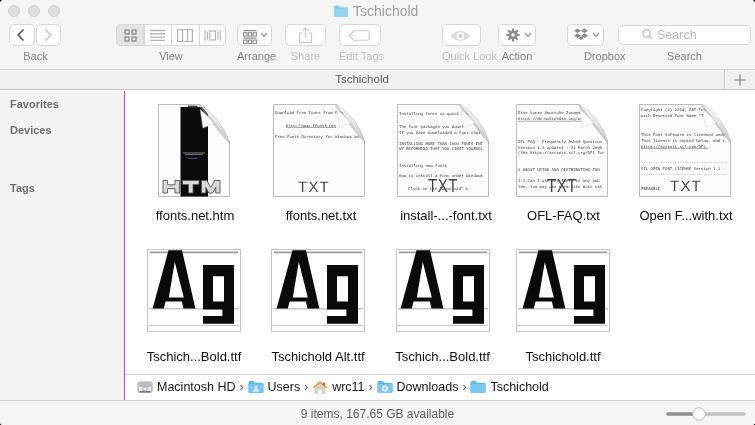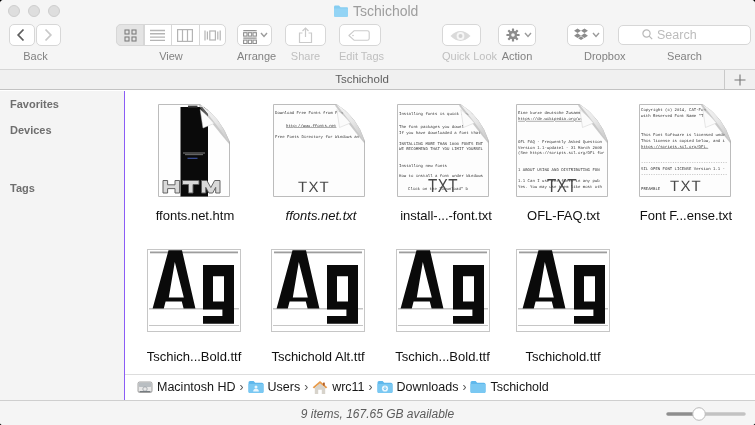--- a/index.html
+++ b/index.html
@@ -22,21 +22,21 @@
 
 .content{position:absolute;left:125px;top:91px;width:630px;height:283px;background:#fff;}
 .flabel{position:absolute;font-size:13px;color:#111;text-align:right;white-space:nowrap;transform:translateX(-50%);}
 
 .pathbar{position:absolute;left:125px;top:374px;width:630px;height:26px;background:#fff;border-top:1px solid #ddd;box-sizing:border-box;}
 .crumb{position:absolute;top:0;height:26px;display:flex;align-items:center;font-size:12.5px;color:#161616;white-space:nowrap;}
 .crumb .sep{color:#555;font-size:12px;margin:0 4px;position:relative;top:-0.5px;}
 .crumb .ic{margin-right:4px;display:inline-block;}
 
 .statusbar{position:absolute;left:0;top:400px;width:755px;height:25px;background:#f5f5f5;border-top:1px solid #cfcfcf;box-sizing:border-box;}
-.stext{position:absolute;left:0;width:755px;top:6px;text-align:center;font-size:12px;color:#5c5c5c;font-style:italic;}
+.stext{position:absolute;left:0;width:755px;top:6px;text-align:center;font-size:12px;color:#5c5c5c;}
 </style>
 </head>
 <body>
 <div class="win">
 
   <div class="toolbar">
     <div class="tl" style="left:8px;"></div>
     <div class="tl" style="left:28px;"></div>
     <div class="tl" style="left:47.5px;"></div>
 
@@ -255,21 +255,21 @@
         <text x="4" y="20">Download Free Fonts from FFont</text>
         <text x="26" y="45.0" text-decoration="underline">http://www.ffonts.net</text>
         <text x="4" y="68">Free Fonts Directory for Windows an</text>
         </g>
         </g>
       <text x="41" y="87.5" text-anchor="middle" font-family="Liberation Sans, sans-serif" font-size="15" fill="#3f3f3f" letter-spacing="1.2" opacity="0.95" text-rendering="geometricPrecision">TXT</text>
       <path d="M63.5,0.5 Q83.5,12.5 91.5,37 Q76.5,16.5 63.5,0.5 Z" fill="url(#curlg)"></path>
       <path d="M63.5,0.5 Q76.5,16.5 91.5,37 L91.5,39.5 Q74,18 62,1.5 Z" fill="#9e9e9e" opacity="0.55"></path>
       <path d="M63.8,5.5 L66.5,23.5 L77.5,19 Q70,10 63.8,5.5 Z" fill="#fbfbfb" stroke="#cfcfcf" stroke-width="0.5"></path>
       </svg>
-    <div class="flabel" style="left:196px;top:117px;font-style:italic;">ffonts.net.txt</div>
+    <div class="flabel" style="left:196px;top:117px;">ffonts.net.txt</div>
     <svg class="abs" style="left:271.7px;top:13px;" width="92" height="93" viewBox="0 0 92 93">
       <path d="M0.5,0.5 L63.5,0.5 Q83.5,12.5 91.5,37 L91.5,92.5 L0.5,92.5 Z" fill="#fdfdfd" stroke="#bcbcbc"></path>
       <g clip-path="url(#txtclip)">
           <g font-family="Liberation Mono, monospace" font-size="8" fill="#343434" text-rendering="geometricPrecision" transform="scale(0.5)">
         <text x="4" y="21.0">Installing fonts is quick and eas</text>
         <text x="4" y="48">The font packages you downl</text>
         <text x="4" y="59.0">If you have downloaded a font that</text>
         <text x="4" y="81.0">INSTALLING MORE THAN 1000 FONTS ENT</text>
         <text x="4" y="92">WE RECOMMEND THAT YOU LIMIT YOURSEL</text>
         <text x="4" y="125.0">Installing new fonts</text>
@@ -316,21 +316,21 @@
         <text x="4" y="131.8">SIL OPEN FONT LICENSE Version 1.1 -</text>
         <text x="4" y="143.0">------------------------------------</text>
         <text x="4" y="172.6">PREAMBLE</text>
         </g>
         </g>
       <text x="47" y="87" text-anchor="middle" font-family="Liberation Sans, sans-serif" font-size="15" fill="#3f3f3f" letter-spacing="1.2" opacity="0.95" text-rendering="geometricPrecision">TXT</text>
       <path d="M63.5,0.5 Q83.5,12.5 91.5,37 Q76.5,16.5 63.5,0.5 Z" fill="url(#curlg)"></path>
       <path d="M63.5,0.5 Q76.5,16.5 91.5,37 L91.5,39.5 Q74,18 62,1.5 Z" fill="#9e9e9e" opacity="0.55"></path>
       <path d="M63.8,5.5 L66.5,23.5 L77.5,19 Q70,10 63.8,5.5 Z" fill="#fbfbfb" stroke="#cfcfcf" stroke-width="0.5"></path>
       </svg>
-    <div class="flabel" style="left:561px;top:117px;">Font F...ense.txt</div>
+    <div class="flabel" style="left:561px;top:117px;">Open F...with.txt</div>
     <svg class="abs" style="left:22px;top:158px;" width="94" height="83" viewBox="0 0 94 83">
       <rect x="0.5" y="0.5" width="93" height="82" fill="#ffffff" stroke="#c6c6c6"></rect>
       <rect x="3" y="2.5" width="88" height="1.8" fill="#9d9d9d"></rect>
       <rect x="2" y="59.4" width="90" height="0.9" fill="#9f9f9f"></rect>
       <rect x="2" y="76" width="90" height="0.9" fill="#c0c0c0"></rect>
       <g fill="#0a0a0a" fill-rule="evenodd">
         <path d="M21.5,1.3 L35,1.3 L48.4,59.6 L36.6,59.6 L34.8,52.5 L18.6,52.5 L16.8,59.6 L5.6,59.6 Z M27.8,13 L21.8,48.5 L36.8,48.5 Z"></path>
         <path d="M56,16 L87,16 L87,74.8 L56,74.8 L56,67 L75.4,67 L75.4,60.4 L56,60.4 Z M66,27.3 L77,27.3 L77,52.4 L66,52.4 Z"></path>
       </g>
     </svg>

